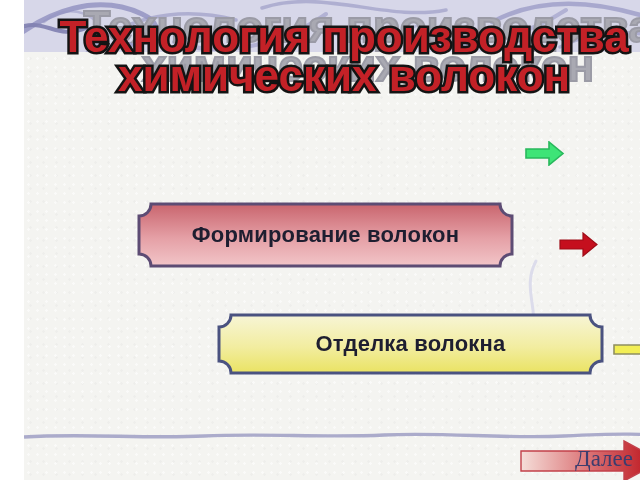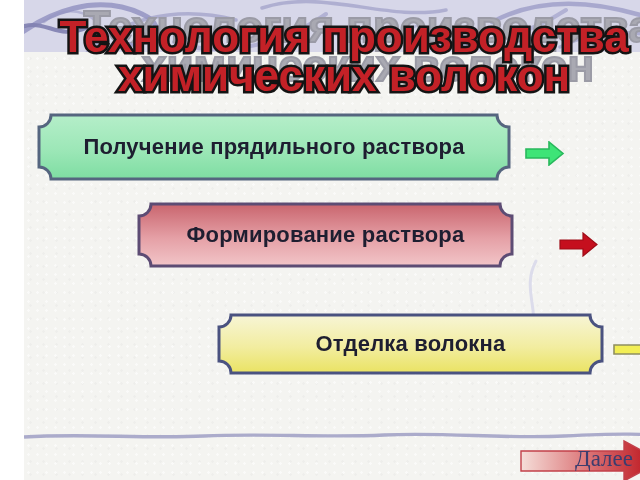--- a/index.html
+++ b/index.html
@@ -70,49 +70,36 @@
   </div>
   <div class="title-layer title-outline">
     <div>Технология производства</div>
     <div>химических волокон</div>
   </div>
   <div class="title-layer title-fill">
     <div>Технология производства</div>
     <div>химических волокон</div>
   </div>
 
-  <div class="plaque" style="left:13px;top:113px;width:474px;height:68px;">
-    <svg width="474" height="68" viewBox="0 0 474 68">
-      <defs>
-        <linearGradient id="g1" x1="0" y1="0" x2="0" y2="1">
-          <stop offset="0" stop-color="#b5eec9"></stop>
-          <stop offset="0.55" stop-color="#9ce7b7"></stop>
-          <stop offset="1" stop-color="#7edda2"></stop>
-        </linearGradient>
-      </defs>
-      <path d="M14,2 L460,2 A12,12 0 0 0 472,14 L472,54 A12,12 0 0 0 460,66 L14,66 A12,12 0 0 0 2,54 L2,14 A12,12 0 0 0 14,2 Z" fill="url(#g1)" stroke="#55657f" stroke-width="3"></path>
-    </svg>
-    <div class="plaque-label">Получение прядильного раствора</div>
-  </div>
   <svg class="arrow-icon" style="left:501px;top:141px;" width="40" height="25" viewBox="0 0 40 25">
     <polygon points="1,8 24,8 24,1 38,12.5 24,24 24,17 1,17" fill="#3ee477" stroke="#28b85c" stroke-width="1.6"></polygon>
   </svg>
 
   <div class="plaque" style="left:113px;top:202px;width:377px;height:66px;">
     <svg width="377" height="66" viewBox="0 0 377 66">
       <defs>
         <linearGradient id="g2" x1="0" y1="0" x2="0" y2="1">
           <stop offset="0" stop-color="#c9656e"></stop>
           <stop offset="0.55" stop-color="#e5a0a6"></stop>
           <stop offset="1" stop-color="#f2c5c8"></stop>
         </linearGradient>
       </defs>
       <path d="M14,2 L363,2 A12,12 0 0 0 375,14 L375,52 A12,12 0 0 0 363,64 L14,64 A12,12 0 0 0 2,52 L2,14 A12,12 0 0 0 14,2 Z" fill="url(#g2)" stroke="#5d4c74" stroke-width="3"></path>
     </svg>
-    <div class="plaque-label">Формирование раствора</div>
+    <div class="plaque-label">Формирование волокон</div>
   </div>
   <svg class="arrow-icon" style="left:535px;top:232px;" width="40" height="25" viewBox="0 0 40 25">
     <polygon points="1,8 24,8 24,1 38,12.5 24,24 24,17 1,17" fill="#c50f1e" stroke="#9e0c17" stroke-width="1.2"></polygon>
   </svg>
 
   <div class="plaque" style="left:193px;top:313px;width:387px;height:62px;">
     <svg width="387" height="62" viewBox="0 0 387 62">
       <defs>
         <linearGradient id="g3" x1="0" y1="0" x2="0" y2="1">
           <stop offset="0" stop-color="#f7f5d6"></stop>

